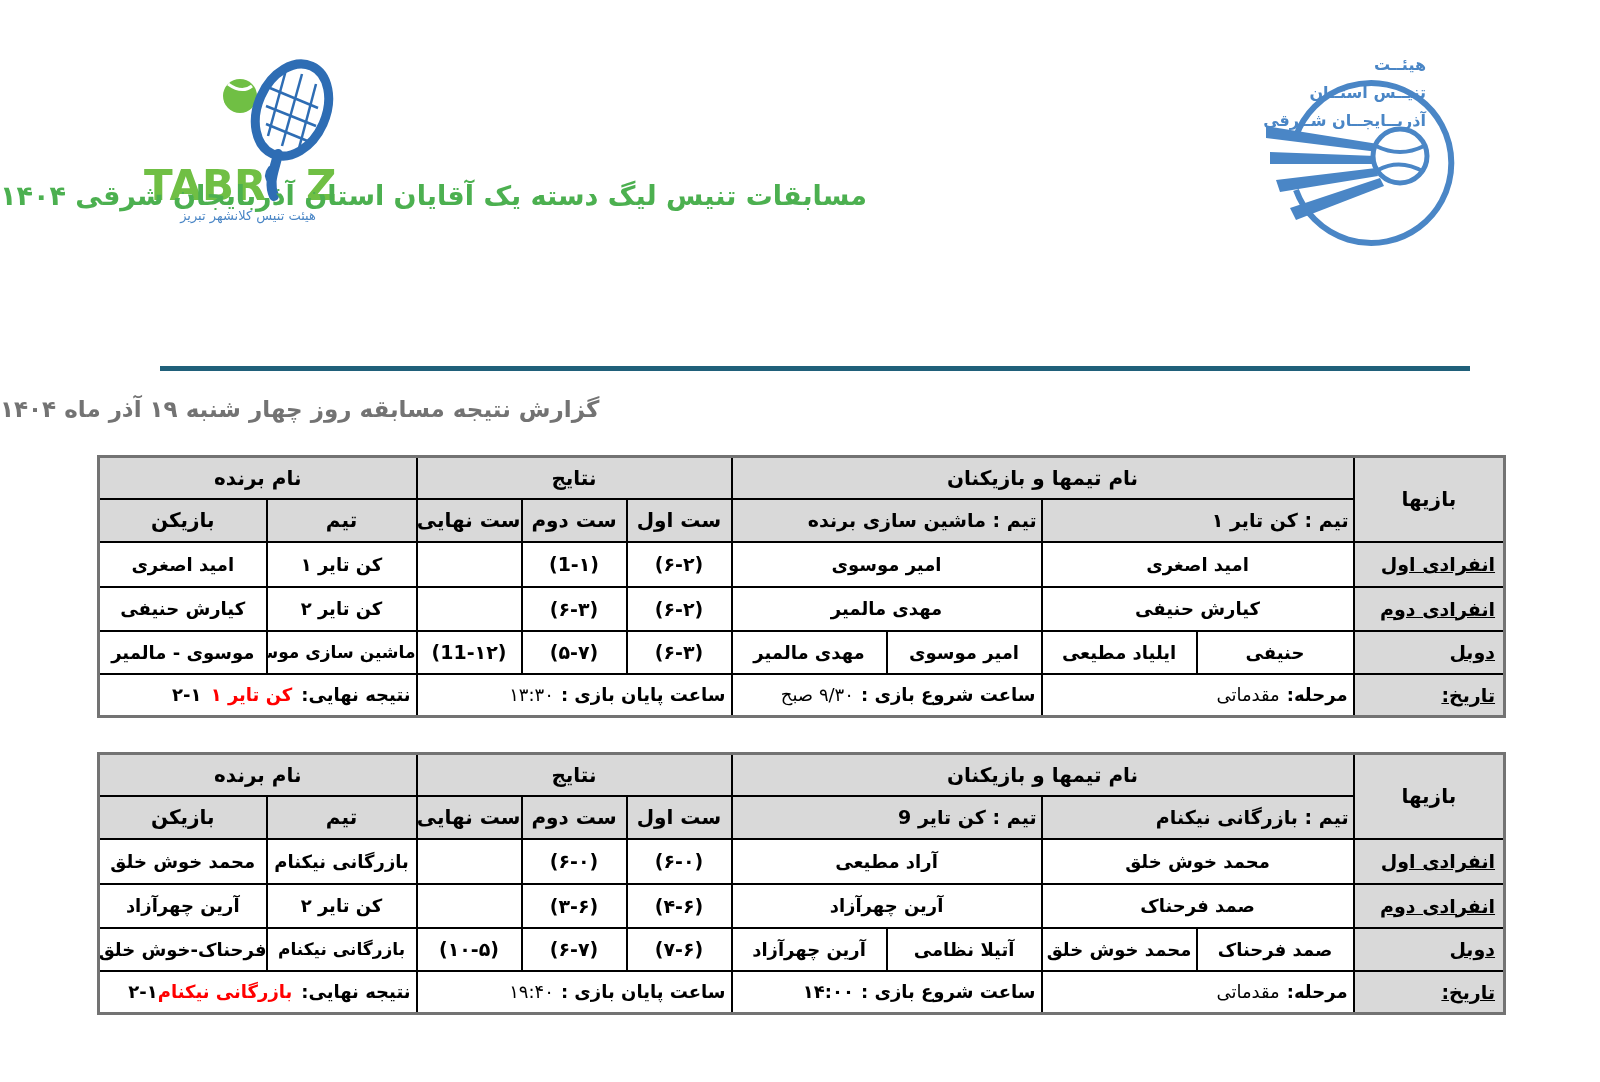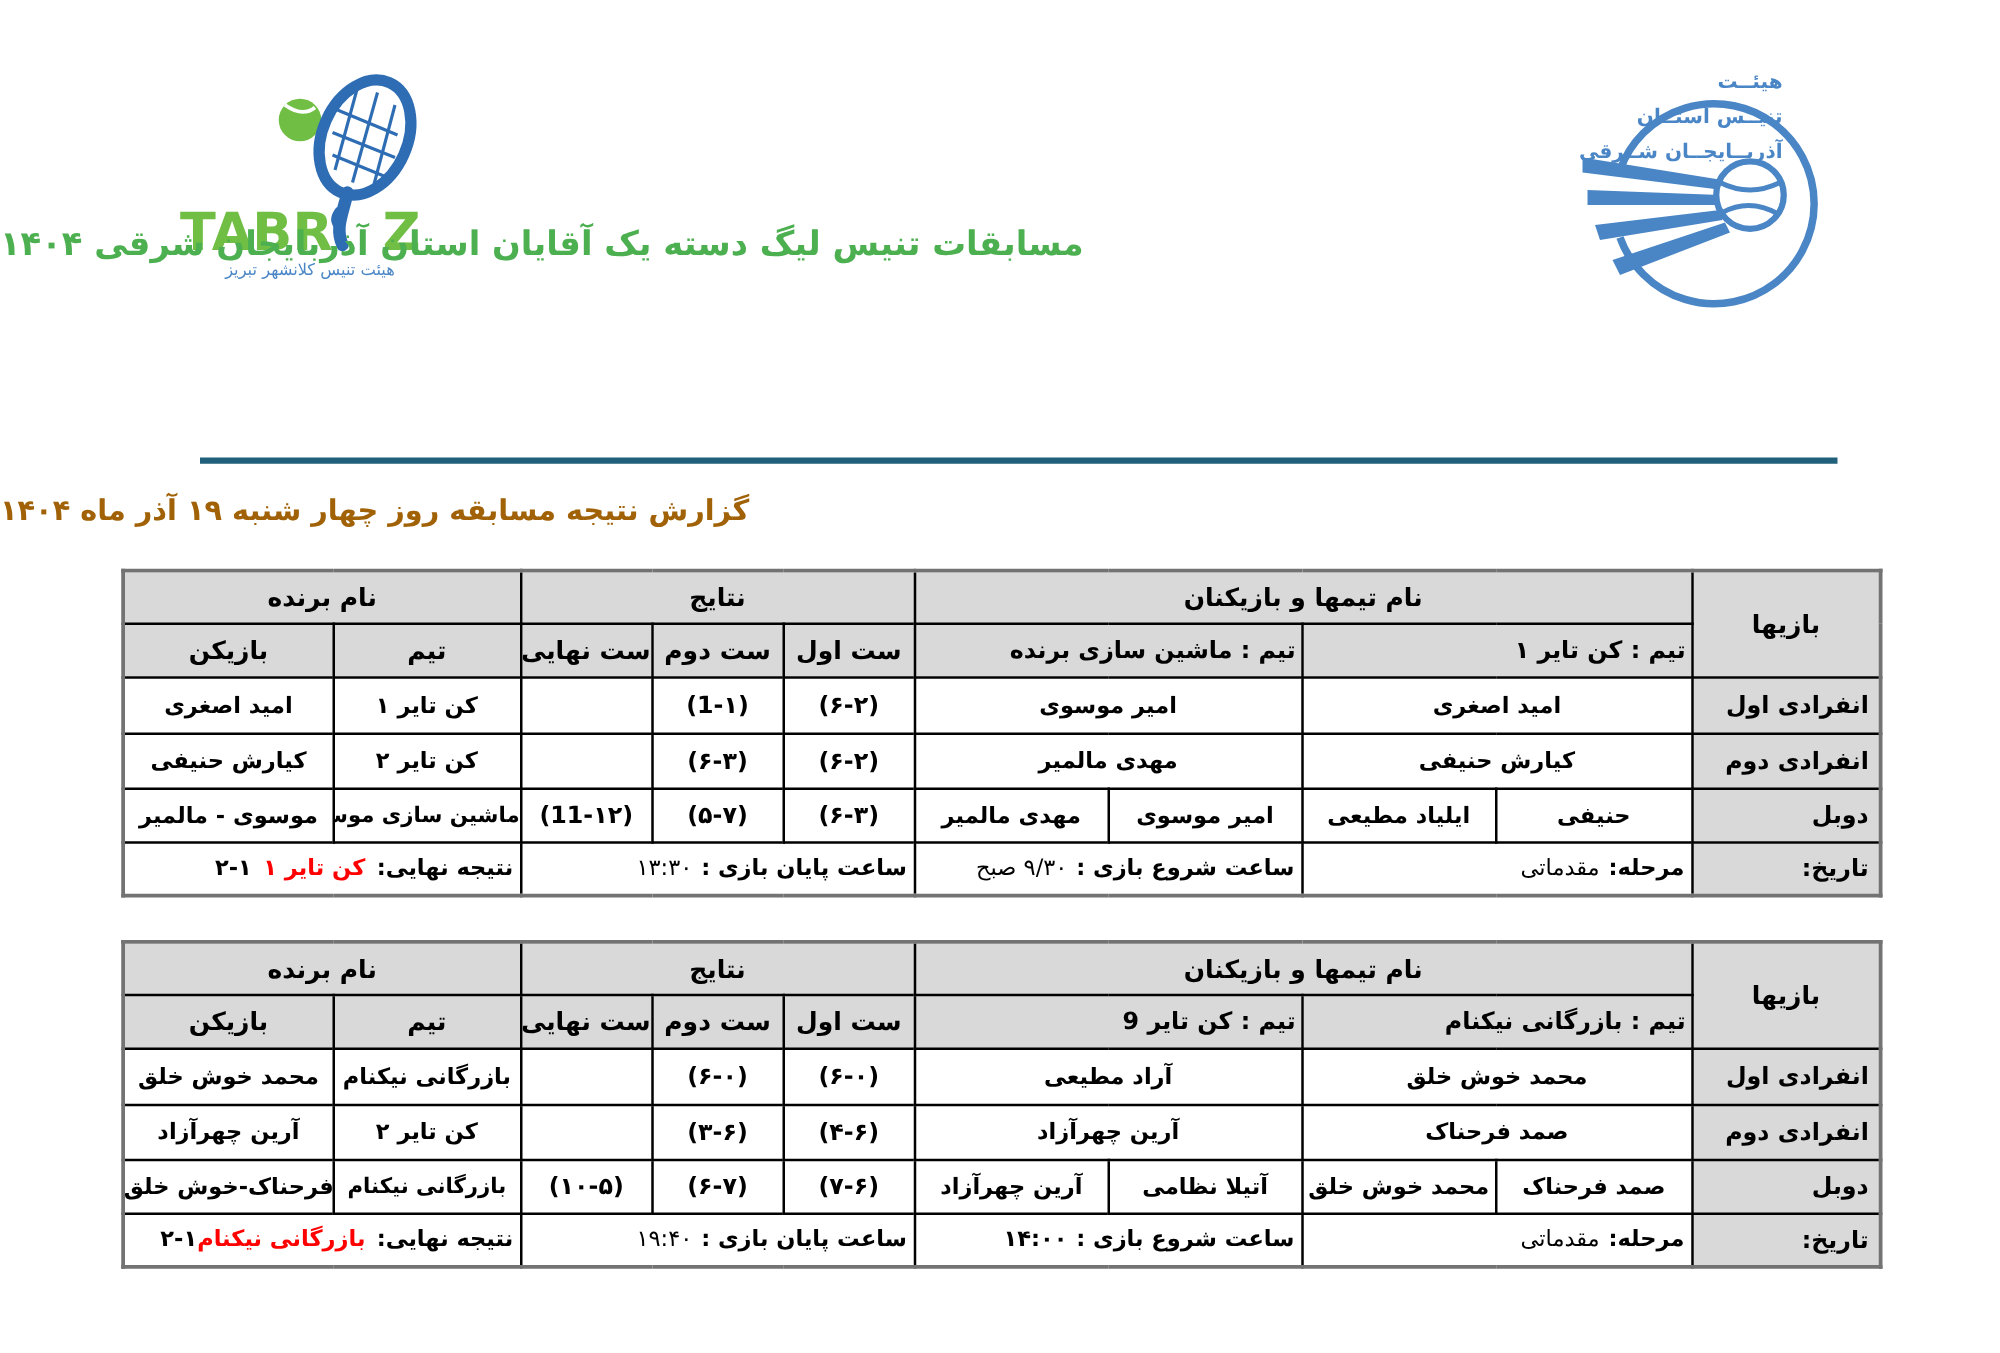--- a/index.html
+++ b/index.html
@@ -3,29 +3,29 @@
 <meta charset="utf-8">
 <style>
   html,body{margin:0;padding:0;background:#e8e8e8;}
   #page{position:relative;width:1600px;height:1082px;background:#ffffff;margin:0 auto;overflow:hidden;
         font-family:"DejaVu Sans","Liberation Sans",sans-serif;}
   .abs{position:absolute;}
   .ctr{left:0;right:0;text-align:left;}
   #green-title{top:180px;font-size:27px;font-weight:bold;color:#4CB050;}
   #green-subtitle{top:260px;font-size:20px;font-weight:bold;color:#4CB050;}
   #teal-rule{top:366px;left:160px;width:1310px;height:5px;background:#20607A;}
-  #blue-heading{top:396px;font-size:23px;font-weight:bold;color:#a16207;}
+  #blue-heading{top:396px;font-size:23px;font-weight:bold;color:#737373;}
 
   table.tbl{position:absolute;border-collapse:collapse;table-layout:fixed;direction:rtl;
             border:3px solid #737373;}
   .tbl td{border:2px solid #000;text-align:center;vertical-align:middle;overflow:hidden;
           white-space:nowrap;color:#000;font-weight:bold;font-size:18px;padding:0;}
   .tbl td.hdr{background:#D9D9D9;font-size:20px;}
   .tbl td.teamtitle{text-align:right;padding-right:4px;font-size:19px;}
-  .tbl td.lbl{background:#D9D9D9;text-align:right;padding-right:8px;font-size:19px;}
+  .tbl td.lbl{background:#D9D9D9;text-align:right;padding-right:8px;font-size:19px;text-decoration:underline;}
   .tbl td.score{direction:ltr;font-size:19px;}
   .tbl td.fcell{text-align:right;padding-right:5px;font-size:18px;margin-left:37px;}
   .tbl td.fcell .val{font-weight:normal;margin-right:7px;}
   .tbl td.rescell{padding-right:5px;padding-left:72px;}
   .tbl td.rescell .wrap{display:flex;justify-content:space-between;align-items:center;}
   .red{color:#FF0000;margin-right:9px;}
   .scr{direction:ltr;unicode-bidi:isolate;}
 </style>
 </head>
 <body>

